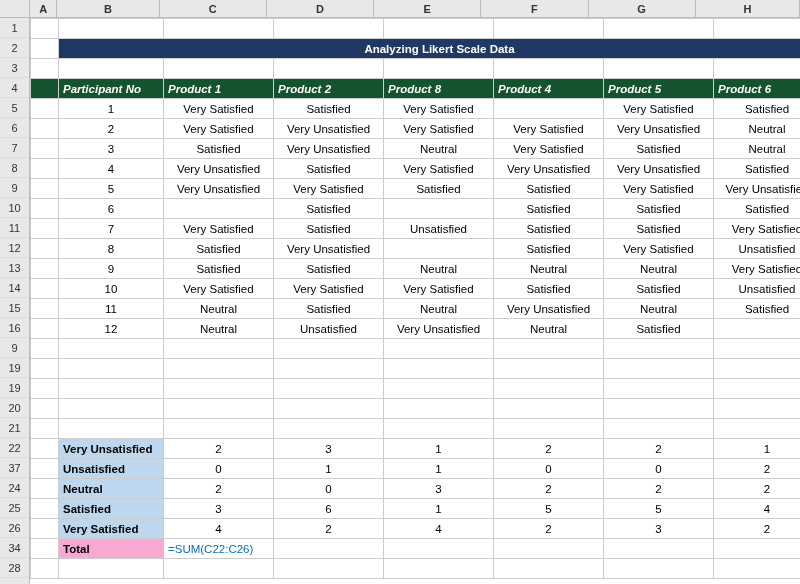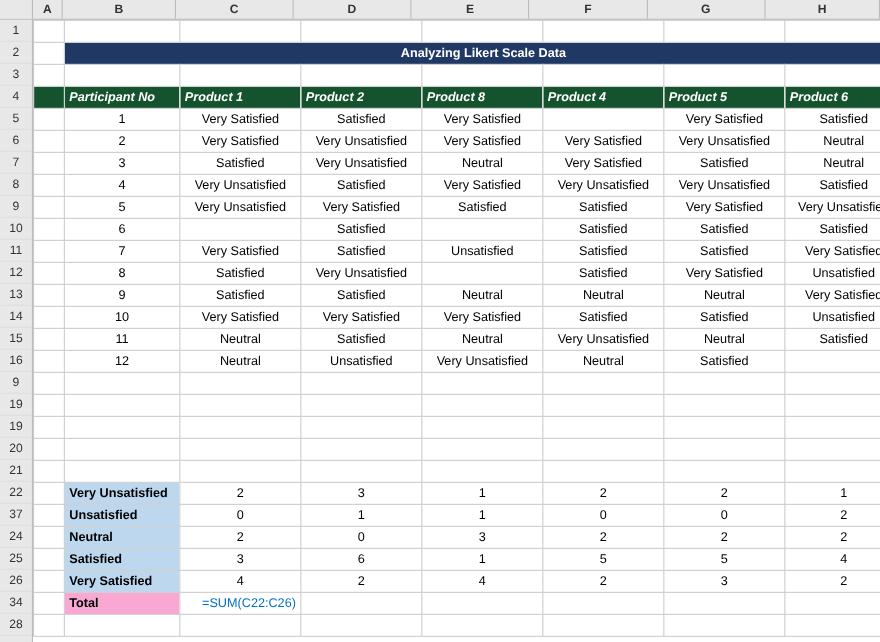--- a/index.html
+++ b/index.html
@@ -135,21 +135,21 @@
 
     .summary-total {
       background: #f9a8d4;
       font-weight: bold;
       text-align: left !important;
       padding-left: 4px !important;
     }
 
     .formula-cell {
       color: #0070c0;
-      text-align: right;
+      text-align: left;
       margin-top: 24px;
     }
 
     .col-a { width: 28px; }
     .col-b { width: 105px; }
     .col-c { width: 110px; }
     .col-d { width: 110px; }
     .col-e { width: 110px; }
     .col-f { width: 110px; }
     .col-g { width: 110px; }

